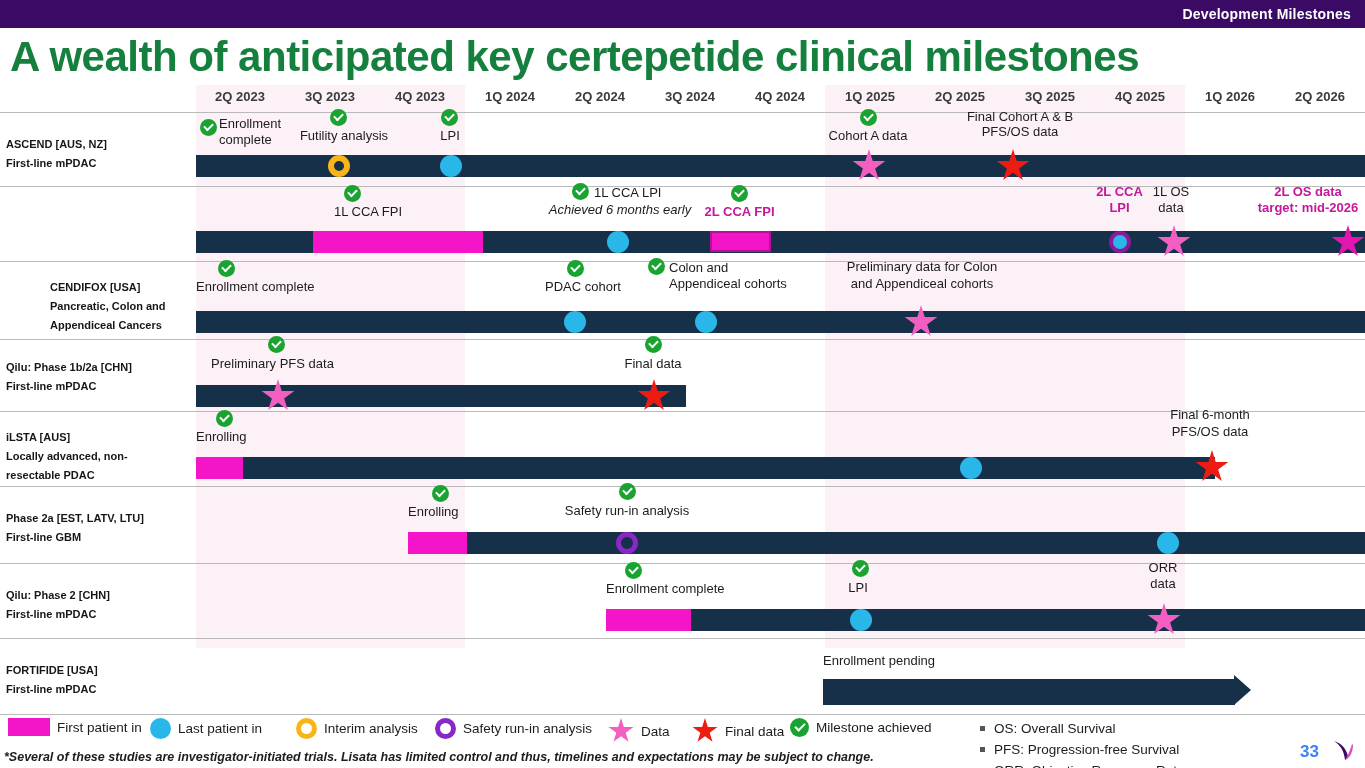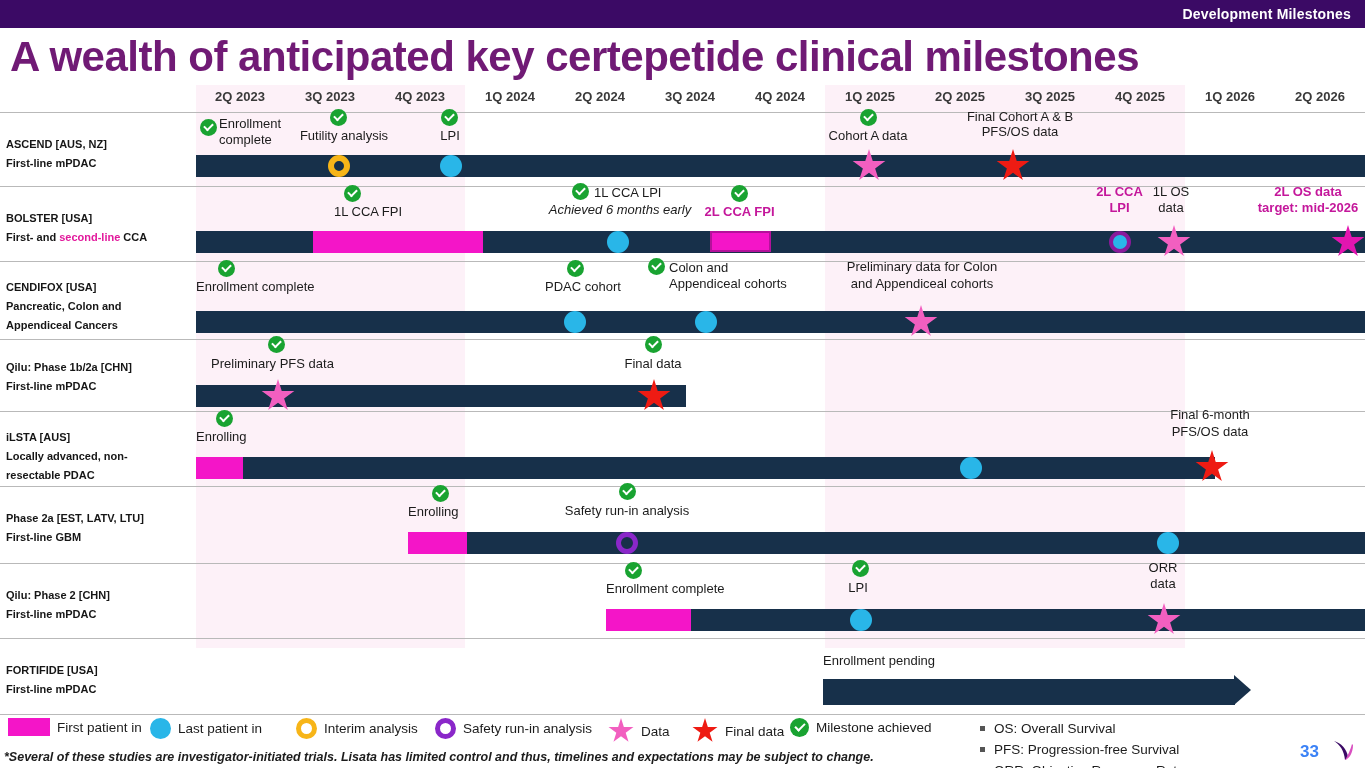--- a/index.html
+++ b/index.html
@@ -14,21 +14,21 @@
     position:absolute;left:0;top:0;width:1365px;height:28px;
     background:#3b0a65;
   }
   .topbar-label{
     position:absolute;right:14px;top:6px;
     color:#ffffff;font-size:14px;font-weight:600;letter-spacing:.2px;
   }
   
   .page-title{
     position:absolute;left:10px;top:33px;
-    font-size:42px;font-weight:700;color:#701a75;letter-spacing:-.5px;
+    font-size:42px;font-weight:700;color:#15803d;letter-spacing:-.5px;
     white-space:nowrap;
   }
   
   .grid{
     position:absolute;left:0;top:85px;width:1365px;height:625px;
   }
   .band{
     position:absolute;top:0;bottom:62px;background:#fdf1f8;
   }
   .band.b1{left:196px;width:269px;}
@@ -193,26 +193,20 @@
     <div class="note" style="left:808px;top:15px;width:120px;">Cohort A data</div>
     <div class="mk star star-pink" style="left:852px;top:36px;"></div>
 
     <div class="note" style="left:945px;top:-4px;width:150px;">
       <span>Final Cohort A &amp; B</span><br><span>PFS/OS data</span>
     </div>
     <div class="mk star star-red" style="left:996px;top:36px;"></div>
   </div>
 
   <div class="row" style="top:102px;height:74px;">
-    <div class="rowlabel" style="top:22px;">
-      <div>BOLSTER [USA]</div>
-      <div>
-        <span>First- and </span><span class="hl">second-line</span><span> CCA</span>
-      </div>
-    </div>
 
     <div class="bar" style="left:196px;top:44px;width:1169px;"></div>
     <div class="bar-pink" style="left:313px;top:44px;width:170px;"></div>
     <div class="bar-pink outline" style="left:710px;top:44px;width:57px;"></div>
 
     <div class="chk" style="left:344px;top:-2px;"></div>
     <div class="note" style="left:313px;top:17px;width:110px;">1L CCA FPI</div>
 
     <div class="chk" style="left:572px;top:-4px;"></div>
     <div class="note left" style="left:594px;top:-2px;">1L CCA LPI</div>
@@ -232,21 +226,21 @@
     </div>
     <div class="mk star star-pink" style="left:1157px;top:38px;"></div>
 
     <div class="note mag" style="left:1248px;top:-3px;width:120px;line-height:16px;">
       <span>2L OS data</span><br><span>target: mid-2026</span>
     </div>
     <div class="mk star star-magenta" style="left:1331px;top:38px;"></div>
   </div>
 
   <div class="row" style="top:177px;height:77px;">
-    <div class="rowlabel" style="top:16px;">
+    <div class="rowlabel" style="top:16px;margin-left:44px;">
       <div>CENDIFOX [USA]</div>
       <div>Pancreatic, Colon and</div>
       <div>Appendiceal Cancers</div>
     </div>
 
     <div class="bar" style="left:196px;top:49px;width:1169px;"></div>
 
     <div class="chk" style="left:218px;top:-2px;"></div>
     <div class="note left" style="left:196px;top:17px;">Enrollment complete</div>
 

